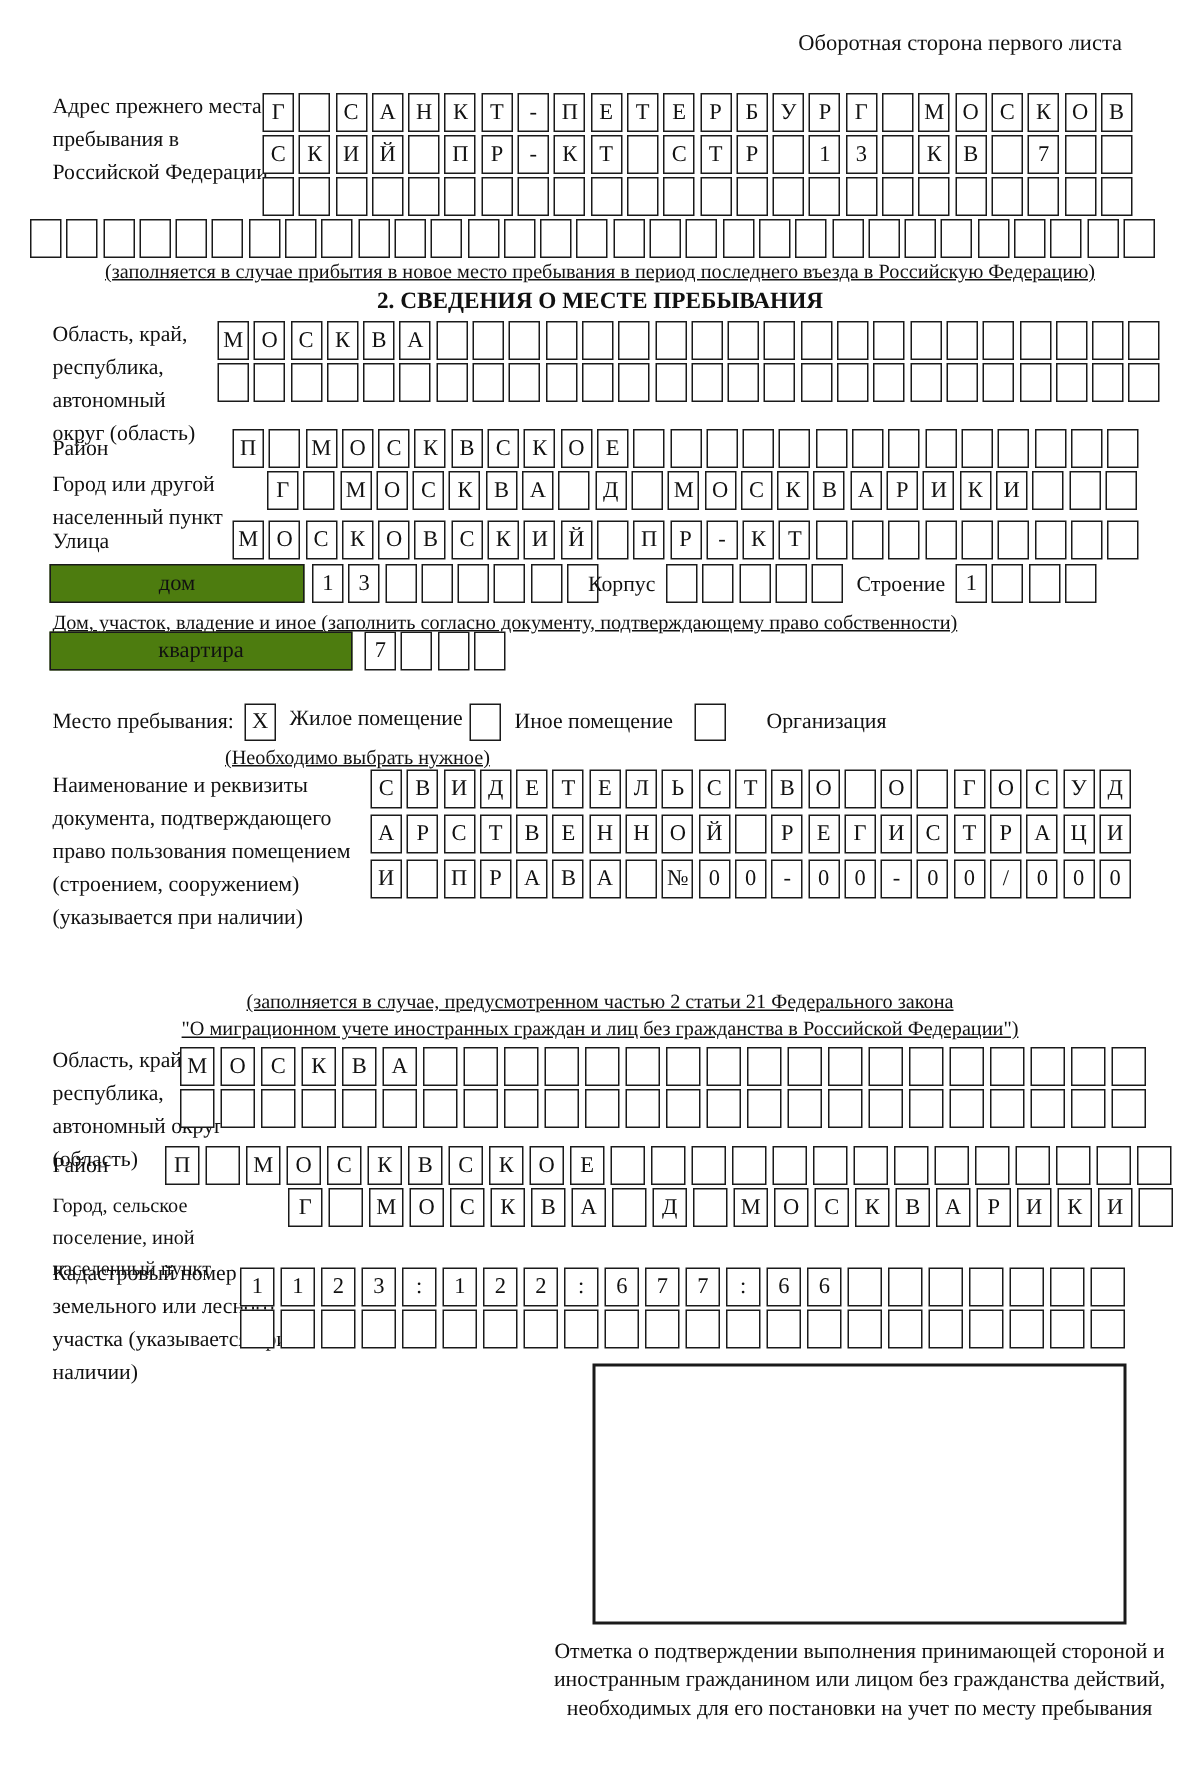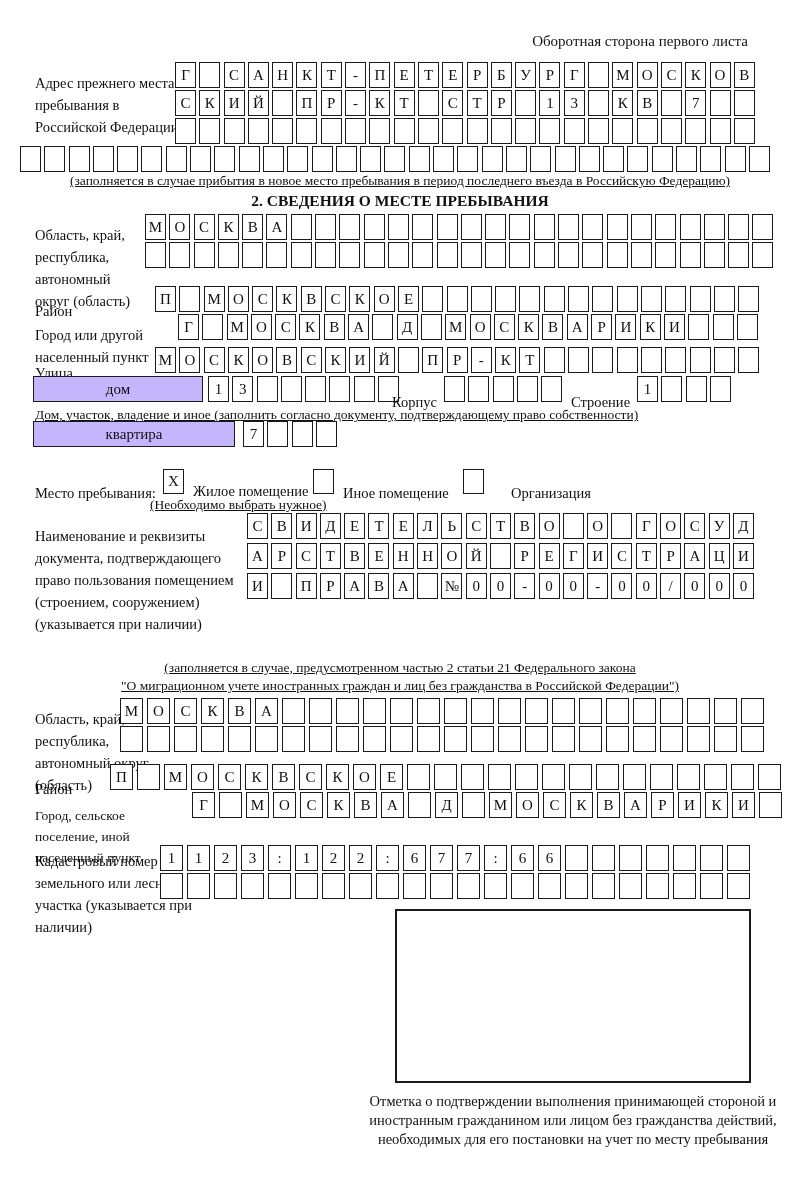--- a/index.html
+++ b/index.html
@@ -1,34 +1,34 @@
 <!DOCTYPE html>
 <html><head>
 <meta charset="utf-8">
 <style>
   html,body{margin:0;padding:0;background:#fff;}
   #page{
     position:relative;width:800px;height:1180px;background:#fff;
     font-family:"Liberation Serif","DejaVu Serif",serif;color:#111;overflow:hidden;
   }
-  .lbl{position:absolute;font-size:14.5px;line-height:22px;margin-top:12px;}
+  .lbl{position:absolute;font-size:14.5px;line-height:22px;}
   .caption{position:absolute;font-size:13.5px;line-height:17px;text-decoration:underline;}
   .center{left:0;width:800px;text-align:center;}
   .title{position:absolute;font-weight:700;font-size:15.5px;}
   .cells{position:absolute;display:flex;gap:3.3px;}
   .cell{
     box-sizing:border-box;width:21px;height:26px;border:1.5px solid #1a1a1a;
     display:inline-flex;align-items:center;justify-content:center;
     font-size:15px;line-height:1;background:#fff;flex:0 0 auto;
   }
   .cells.wide{gap:4px;}
   .cells.wide .cell{width:23px;}
   .widebox{
     position:absolute;box-sizing:border-box;height:26px;border:1.6px solid #1a1a1a;
-    display:flex;align-items:center;justify-content:center;font-size:15px;background:#c4b5fd;
+    display:flex;align-items:center;justify-content:center;font-size:15px;background:#4d7c0f;
   }
   .cbox{
     position:absolute;box-sizing:border-box;width:21px;height:25px;border:1.5px solid #1a1a1a;
     display:flex;align-items:center;justify-content:center;font-size:15px;background:#fff;
   }
   .stamp{position:absolute;box-sizing:border-box;border:2px solid #1a1a1a;background:#fff;}
   .stampnote{position:absolute;font-size:14.5px;line-height:19px;text-align:center;}
 </style>
 </head>
 <body>

